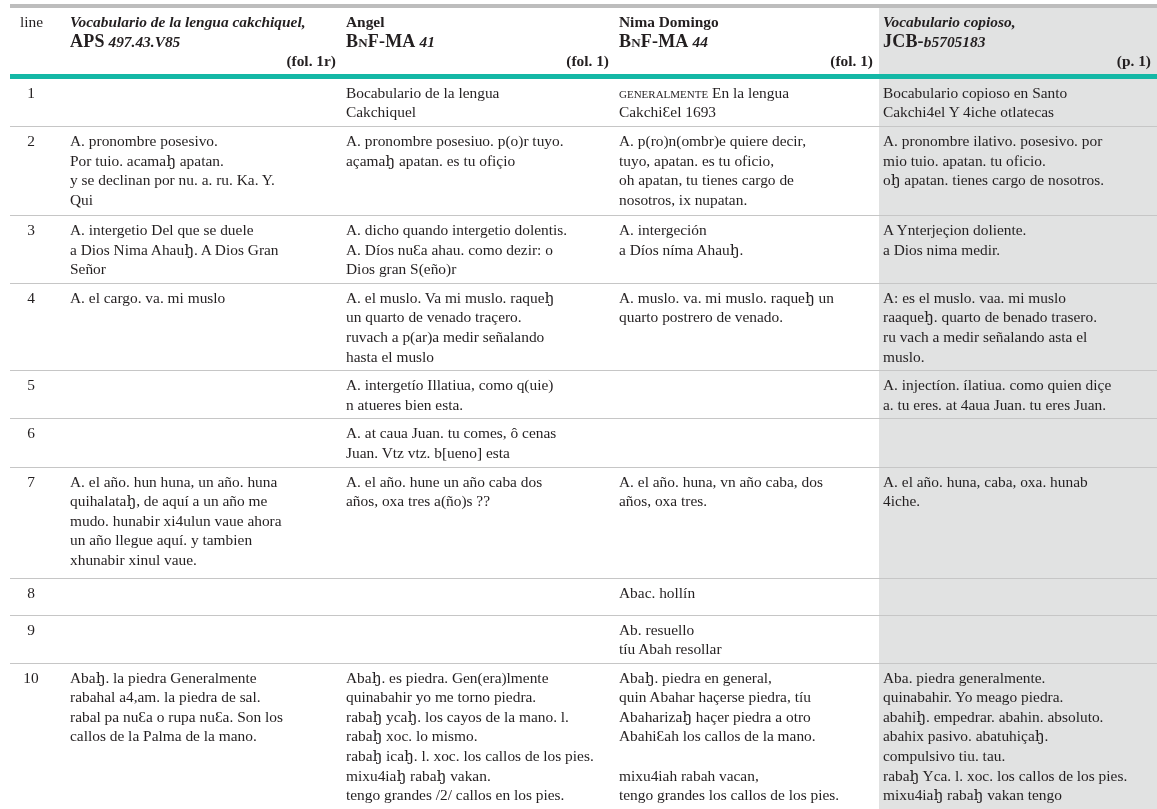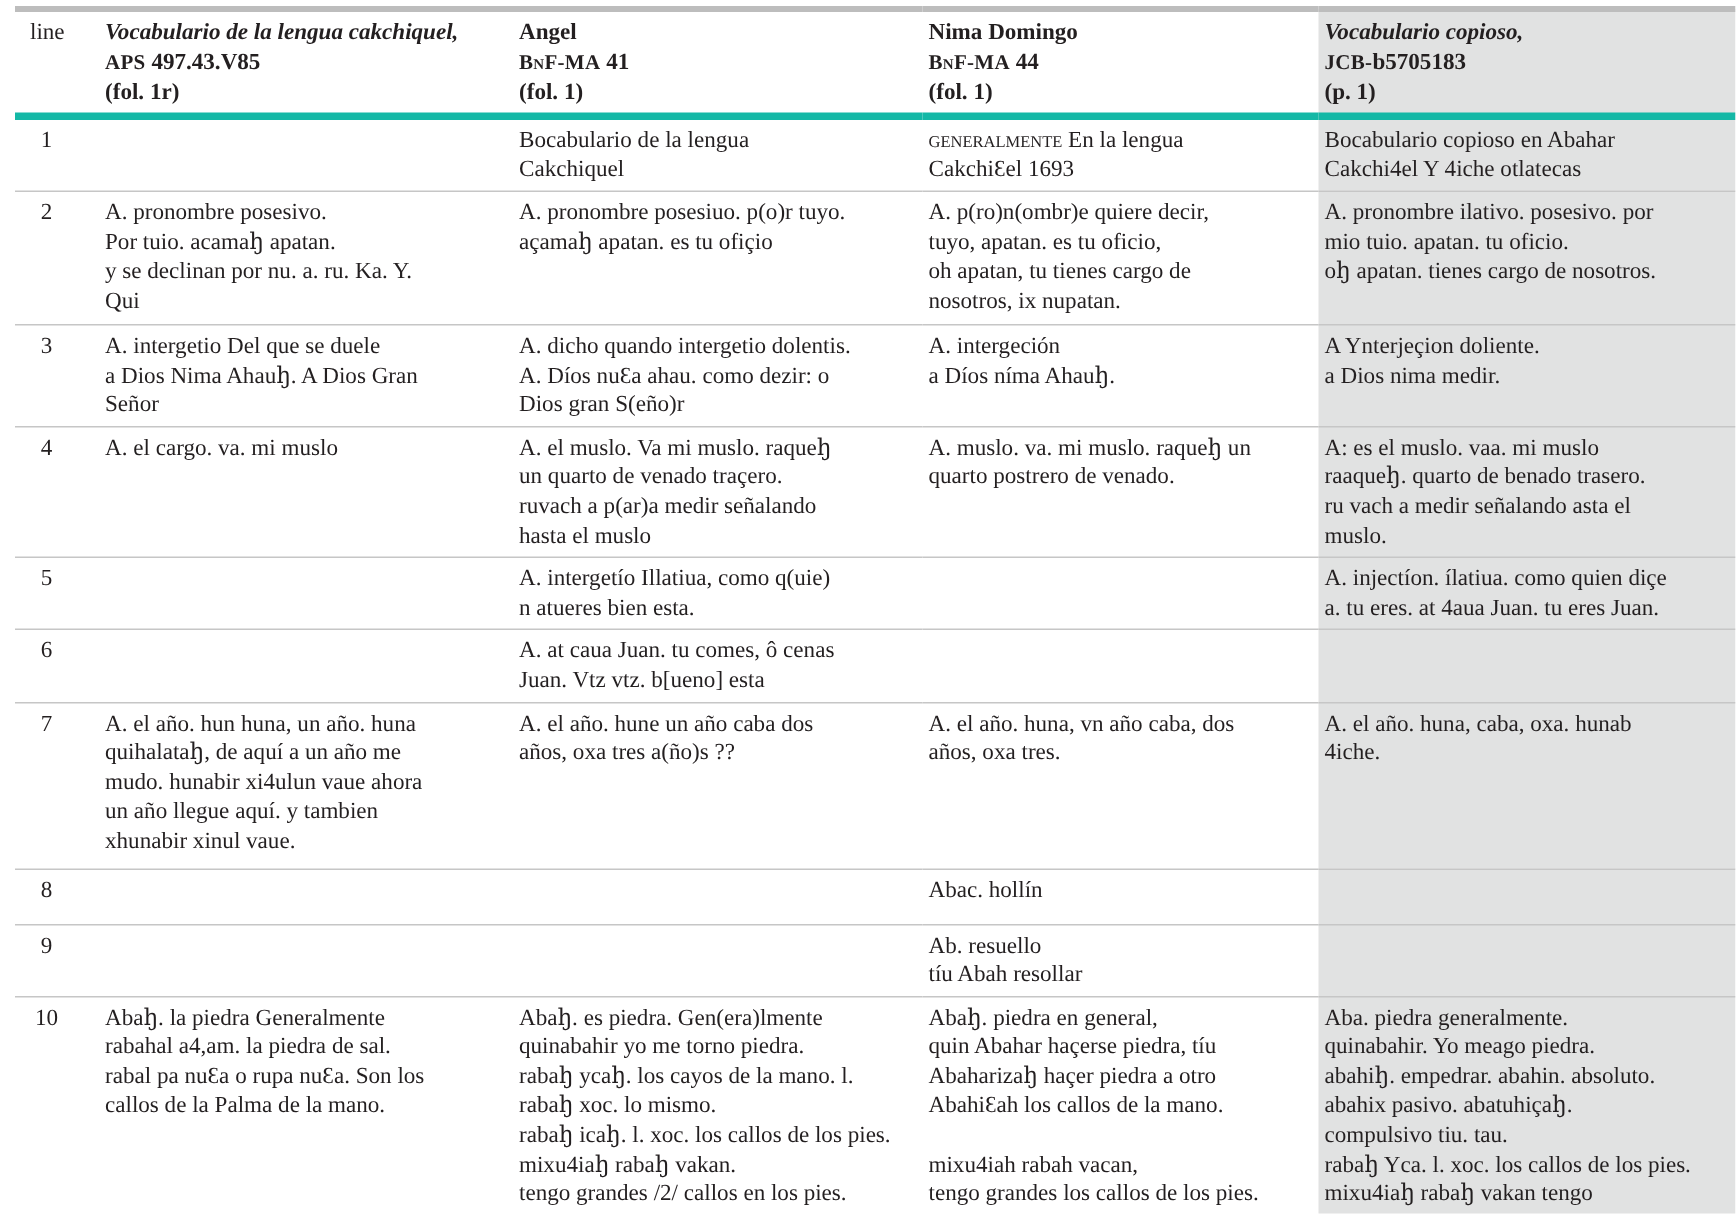--- a/index.html
+++ b/index.html
@@ -38,23 +38,23 @@
   thead th {
     text-align: left;
     vertical-align: top;
     font-weight: normal;
     padding: 4px 6px 3px 4px;
     height: 56px;
   }
   thead th.line-h { text-align: left; padding-left: 10px; }
   .h-title { font-weight: bold; display: block; }
   .h-title.ital { font-style: italic; }
-  .h-sc { font-variant: small-caps; font-weight: bold; font-size: 14px; letter-spacing: 0.2px; }
-  .h-shelf { font-weight: bold; }
-  .h-loc { font-weight: bold; display: block; }
+  .h-sc { font-variant: small-caps; font-weight: bold; font-size: 18px; letter-spacing: 0.2px; }
+  .h-shelf { font-weight: bold; font-style: italic; }
+  .h-loc { font-weight: bold; display: block; text-align: right; }
 
   tbody tr { border-bottom: 1.5px solid #c6c6c6; }
   tbody tr.last { border-bottom: 5px solid #bdbdbd; }
   tbody td {
     vertical-align: top;
     padding: 4px 6px 4px 4px;
     white-space: pre-line;
   }
   td.line-no { text-align: center; padding-left: 0; padding-right: 14px; }
   .shade { background: #e1e2e2; }
@@ -103,21 +103,21 @@
     </tr>
   </thead>
   <tbody>
     <tr style="height:45px">
       <td class="line-no">1</td>
       <td></td>
       <td>Bocabulario de la lengua
 Cakchiquel</td>
       <td><span class="sc">generalmente</span><span> En la lengua
 CakchiƐel 1693</span></td>
-      <td class="shade">Bocabulario copioso en Abahar
+      <td class="shade">Bocabulario copioso en Santo
 Cakchi4el Y 4iche otlatecas</td>
     </tr>
     <tr style="height:89px">
       <td class="line-no">2</td>
       <td>A. pronombre posesivo.
 Por tuio. acamaꜧ apatan.
 y se declinan por nu. a. ru. Ka. Y.
 Qui</td>
       <td>A. pronombre posesiuo. p(o)r tuyo.
 açamaꜧ apatan. es tu ofiçio</td>

